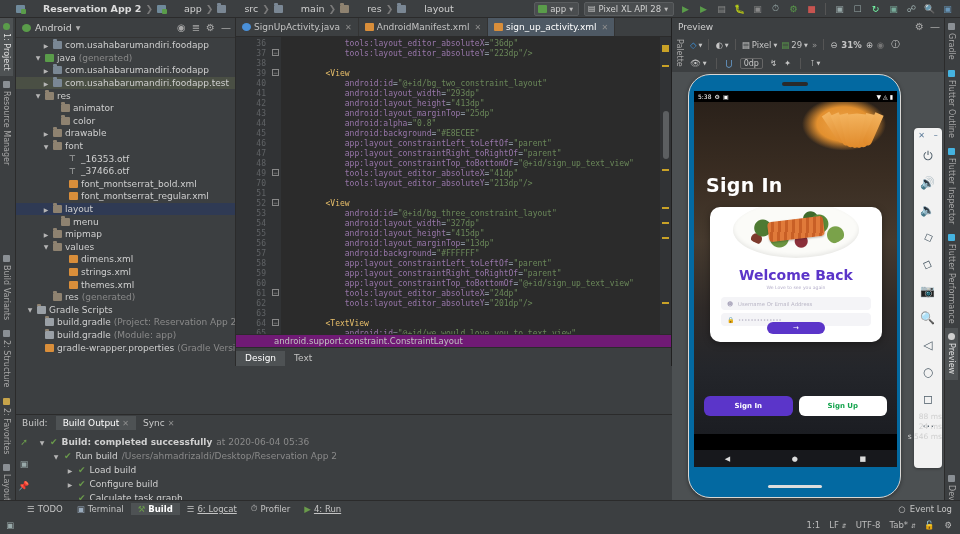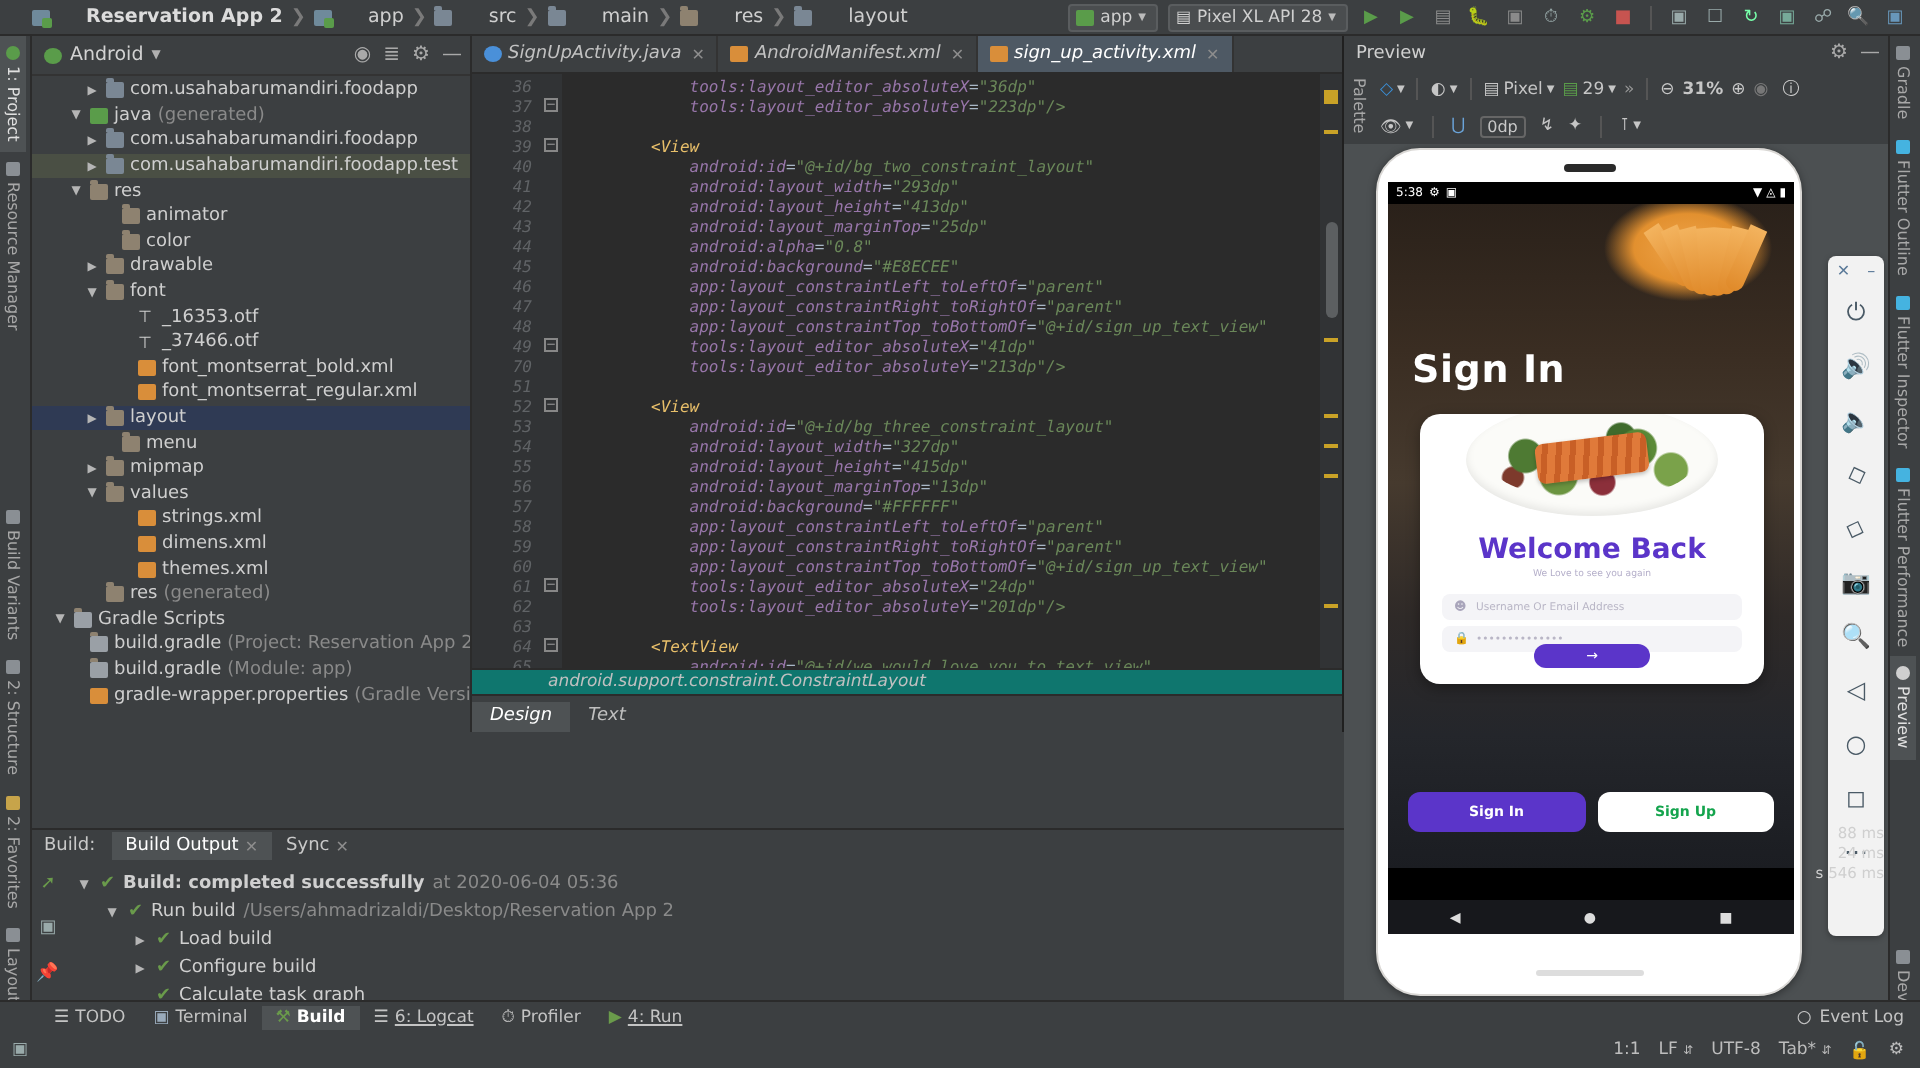--- a/index.html
+++ b/index.html
@@ -86,21 +86,20 @@
   .trow.sel { background: #2f3a54; }
   .trow.hl  { background: #4a4f44; }
   .tw { display: inline-block; width: 8px; text-align: center; font-size: 6px; color: #b5b5b5; flex: none; }
   .tdim { color: #8a8a8a; }
 
   
   .editor {
     position: absolute; left: 236px; top: 18px; width: 436px; height: 348px;
     background: #2b2b2b; display: flex; flex-direction: column;
     border-right: 1px solid #202020;
-    font-style: italic;
   }
   .etabs { height: 19px; display: flex; background: #3c3f41; border-bottom: 1px solid #2b2b2b; }
   .etab {
     display: flex; align-items: center; gap: 3px; padding: 0 6px;
     font-size: 9px; color: #c2c2c2; border-right: 1px solid #333;
   }
   .etab.active { background: #4e5964; color: #ffffff; }
   .etab .x { color: #8d8d8d; font-size: 8px; margin-left: 2px; }
   .ebody { flex: 1; position: relative; overflow: hidden; display: flex; background: #2b2b2b; }
   .gutter {
@@ -119,21 +118,21 @@
   .k-attr { color: #9876aa; }
   .k-eq   { color: #a9b7c6; }
   .k-val  { color: #6a8759; }
   .foldbar { width: 11px; background: #313335; flex: none; position: relative; }
   .foldmk { position: absolute; left: 2px; width: 7px; height: 7px; border: 1px solid #888; color: #999; font-size: 6px; text-align: center; line-height: 6px; }
   .errbar { position: absolute; right: 0; top: 0; width: 11px; height: 100%; background: #313335; }
   .errmk { position: absolute; right: 2px; width: 7px; height: 2px; background: #c9a227; }
   .scrollthumb { position: absolute; right: 2px; width: 6px; background: #5c5f61; border-radius: 3px; }
   .bcstatus {
     position: absolute; left: 0; bottom: 19px; width: 100%; height: 13px;
-    background: #0f766e; border-top: 1px solid #2b2b2b;
+    background: #701a75; border-top: 1px solid #2b2b2b;
     display: flex; align-items: center; padding-left: 38px; font-size: 8.5px; color: #c0c0c0;
   }
   .dtabs { height: 19px; display: flex; align-items: flex-end; background: #3c3f41; border-top: 1px solid #2b2b2b; }
   .dtab { padding: 2px 9px 3px; font-size: 9px; color: #c0c0c0; }
   .dtab.active { background: #4e5254; color: #ffffff; }
 
   
   .preview {
     position: absolute; left: 672px; top: 18px; width: 272px; height: 498px;
     background: #3c3f41; display: flex; flex-direction: column;
@@ -150,21 +149,21 @@
   
   .palvert {
     position: absolute; left: 0; top: 17px; width: 15px; height: 100px;
     writing-mode: vertical-rl; font-size: 8px; color: #a8a8a8;
     display: flex; align-items: center; gap: 4px; padding-top: 4px;
   }
 
   
   .phone {
     position: absolute; left: 16px; top: 2px; width: 213px; height: 424px;
-    background: #ffffff; border-radius: 22px;
+    background: #0369a1; border-radius: 22px;
     box-shadow: 0 1px 4px rgba(0,0,0,.4);
     border: 1px solid #d9d7d4;
   }
   .speaker { position: absolute; left: 50%; transform: translateX(-50%); top: 7px; width: 26px; height: 4px; background: #2a2a2a; border-radius: 3px; }
   .screen {
     position: absolute; left: 5px; top: 16px; width: 203px; height: 376px;
     overflow: hidden; background: #000;
   }
   .statusbar {
     height: 11px; background: #000; display: flex; align-items: center;
@@ -512,26 +511,26 @@
           <span>mipmap</span>
         </div>
         <div class="trow" style="padding-left: 26px;">
           <span class="tw">▼</span>
           <span class="fico res"></span>
           <span>values</span>
         </div>
         <div class="trow" style="padding-left: 42px;">
           <span class="tw"></span>
           <span class="fico xml"></span>
+          <span>dimens.xml</span>
+        </div>
+        <div class="trow" style="padding-left: 42px;">
+          <span class="tw"></span>
+          <span class="fico xml"></span>
           <span>strings.xml</span>
-        </div>
-        <div class="trow" style="padding-left: 42px;">
-          <span class="tw"></span>
-          <span class="fico xml"></span>
-          <span>dimens.xml</span>
         </div>
         <div class="trow" style="padding-left: 42px;">
           <span class="tw"></span>
           <span class="fico xml"></span>
           <span>themes.xml</span>
         </div>
         <div class="trow" style="padding-left: 26px;">
           <span class="tw"></span>
           <span class="fico res"></span>
           <span>res</span>

